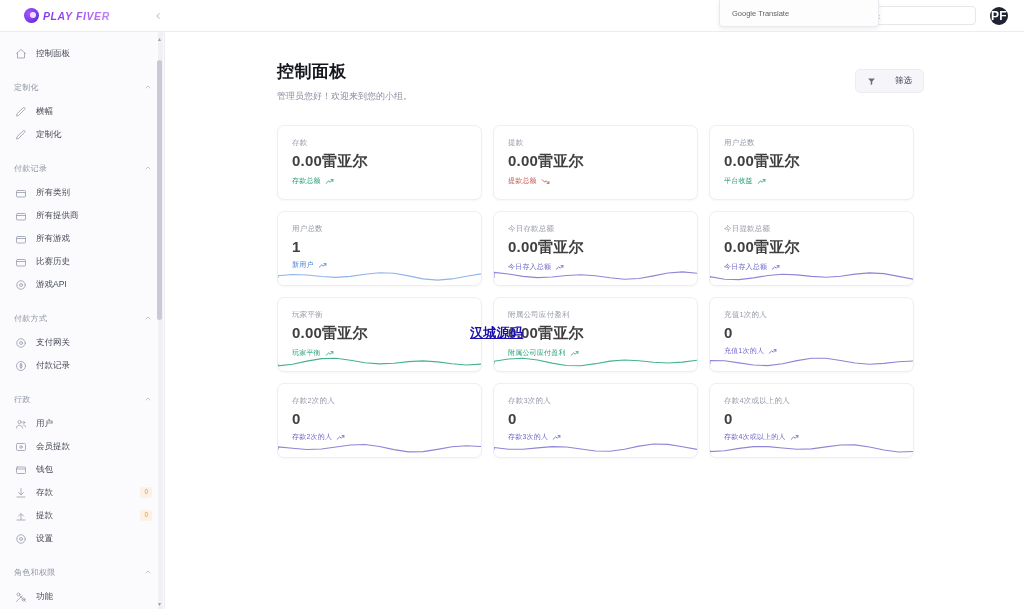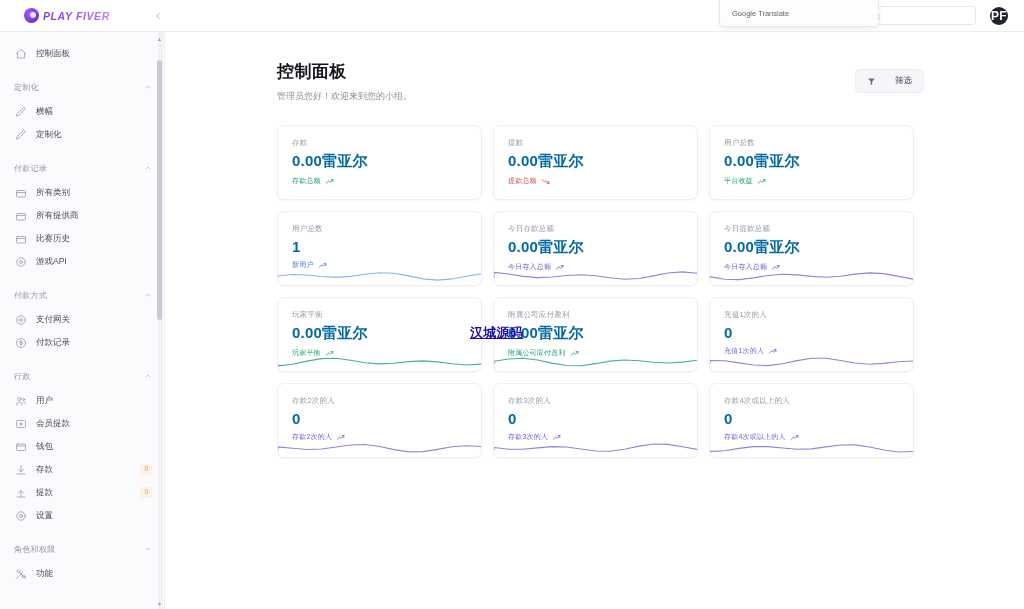--- a/index.html
+++ b/index.html
@@ -148,21 +148,21 @@
     background: #ffffff;
     border: 1px solid #eeeef3;
     border-radius: 7px;
     box-shadow: 0 1px 2px rgba(20,20,43,.035);
     padding: 12px 14px 0 14px;
     position: relative;
     overflow: hidden;
     height: 75px;
   }
   .card-label { font-size: 7.5px; color: #9499a8; letter-spacing: .2px; }
-  .card-value { font-size: 15px; font-weight: 700; color: #0369a1; margin-top: 4px; letter-spacing: .2px; }
+  .card-value { font-size: 15px; font-weight: 700; color: #404040; margin-top: 4px; letter-spacing: .2px; }
   .card-foot { display: flex; align-items: center; gap: 4px; margin-top: 5px; }
   .card-foot-text { font-size: 7px; letter-spacing: .2px; }
   .trend { width: 9px; height: 9px; display: flex; align-items: center; justify-content: center; }
   .wave { position: absolute; left: 0; bottom: 0; width: 100%; height: 20px; }
   .wave svg { display: block; width: 100%; height: 100%; }
 
   
   .overlay-link {
     position: absolute; left: 470px; top: 292px;
     font-size: 13px; font-weight: 700; color: #1a0dab;
@@ -264,20 +264,29 @@
             </span>
             <span class="nav-label">所有提供商</span>
           </div>
           <div class="nav-item">
             <span class="nav-ico">
               <svg width="12" height="12" viewBox="0 0 24 24" fill="none" stroke="currentColor" stroke-width="1.7" stroke-linecap="round" stroke-linejoin="round">
                 <rect x="3" y="7" width="18" height="13" rx="2"></rect>
                 <path d="M3 11h18"></path>
               </svg>
             </span>
+            <span class="nav-label">所有游戏</span>
+          </div>
+          <div class="nav-item">
+            <span class="nav-ico">
+              <svg width="12" height="12" viewBox="0 0 24 24" fill="none" stroke="currentColor" stroke-width="1.7" stroke-linecap="round" stroke-linejoin="round">
+                <rect x="3" y="7" width="18" height="13" rx="2"></rect>
+                <path d="M3 11h18"></path>
+              </svg>
+            </span>
             <span class="nav-label">比赛历史</span>
           </div>
           <div class="nav-item">
             <span class="nav-ico">
               <svg width="12" height="12" viewBox="0 0 24 24" fill="none" stroke="currentColor" stroke-width="1.7" stroke-linecap="round" stroke-linejoin="round">
                 <circle cx="12" cy="12" r="3"></circle>
                 <circle cx="12" cy="12" r="8.5"></circle>
               </svg>
             </span>
             <span class="nav-label">游戏API</span>

